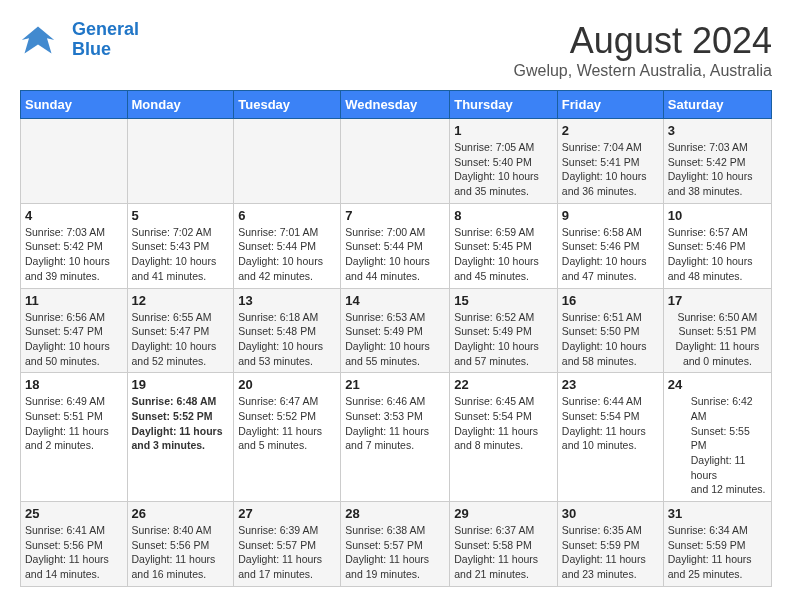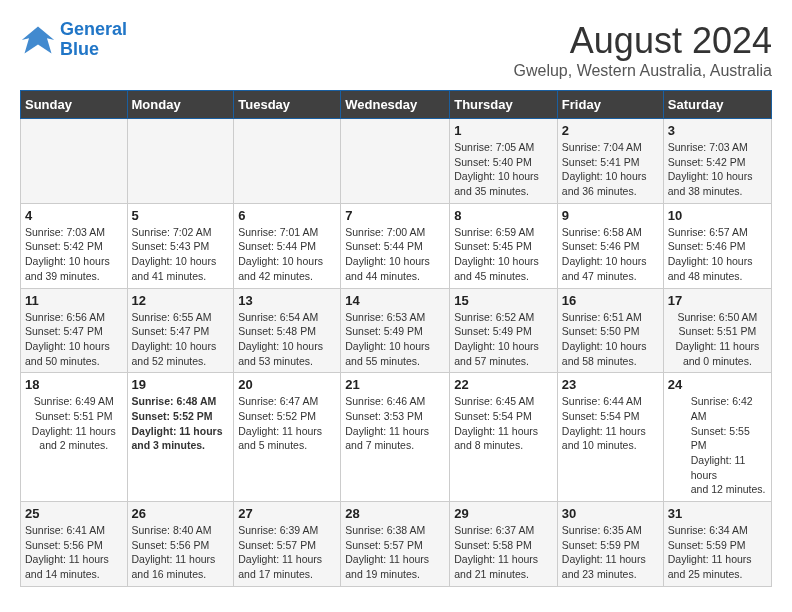--- a/index.html
+++ b/index.html
@@ -12,21 +12,21 @@
     }
     .header {
       display: flex;
       justify-content: space-between;
       align-items: flex-start;
       margin-bottom: 10px;
     }
     .logo {
       display: flex;
       align-items: center;
-      gap: 4px;
+      gap: 16px;
     }
     .logo-text {
       font-size: 18px;
       font-weight: bold;
       color: #333;
       line-height: 1.1;
     }
     .logo-text span {
       color: #2176c7;
     }
@@ -45,21 +45,21 @@
     .subtitle {
       font-size: 16px;
       color: #555;
     }
     table {
       width: 100%;
       border-collapse: collapse;
       font-size: 11px;
     }
     thead tr th {
-      background-color: #404040;
+      background-color: #3b82f6;
       color: #fff;
       padding: 6px 4px;
       text-align: left;
       font-size: 13px;
       font-weight: bold;
       border: 1px solid #1a5fa0;
     }
     tbody tr td {
       border: 1px solid #ccc;
       vertical-align: top;
@@ -209,21 +209,21 @@
         </td>
         <td>
           <div class="day-number">12</div>
           <div class="day-info" style="white-space: pre-line;">Sunrise: 6:55 AM
 Sunset: 5:47 PM
 Daylight: 10 hours
 and 52 minutes.</div>
         </td>
         <td>
           <div class="day-number">13</div>
-          <div class="day-info" style="white-space: pre-line;">Sunrise: 6:54 AM
+          <div class="day-info" style="white-space: pre-line;">Sunrise: 6:18 AM
 Sunset: 5:48 PM
 Daylight: 10 hours
 and 53 minutes.</div>
         </td>
         <td>
           <div class="day-number">14</div>
           <div class="day-info" style="white-space: pre-line;">Sunrise: 6:53 AM
 Sunset: 5:49 PM
 Daylight: 10 hours
 and 55 minutes.</div>
@@ -246,21 +246,21 @@
           <div class="day-number">17</div>
           <div class="day-info" style="white-space: pre-line; text-align: center;">Sunrise: 6:50 AM
 Sunset: 5:51 PM
 Daylight: 11 hours
 and 0 minutes.</div>
         </td>
       </tr>
       <tr>
         <td>
           <div class="day-number">18</div>
-          <div class="day-info" style="white-space: pre-line; text-align: center;">Sunrise: 6:49 AM
+          <div class="day-info" style="white-space: pre-line;">Sunrise: 6:49 AM
 Sunset: 5:51 PM
 Daylight: 11 hours
 and 2 minutes.</div>
         </td>
         <td>
           <div class="day-number">19</div>
           <div class="day-info" style="white-space: pre-line; font-weight: bold;">Sunrise: 6:48 AM
 Sunset: 5:52 PM
 Daylight: 11 hours
 and 3 minutes.</div>

